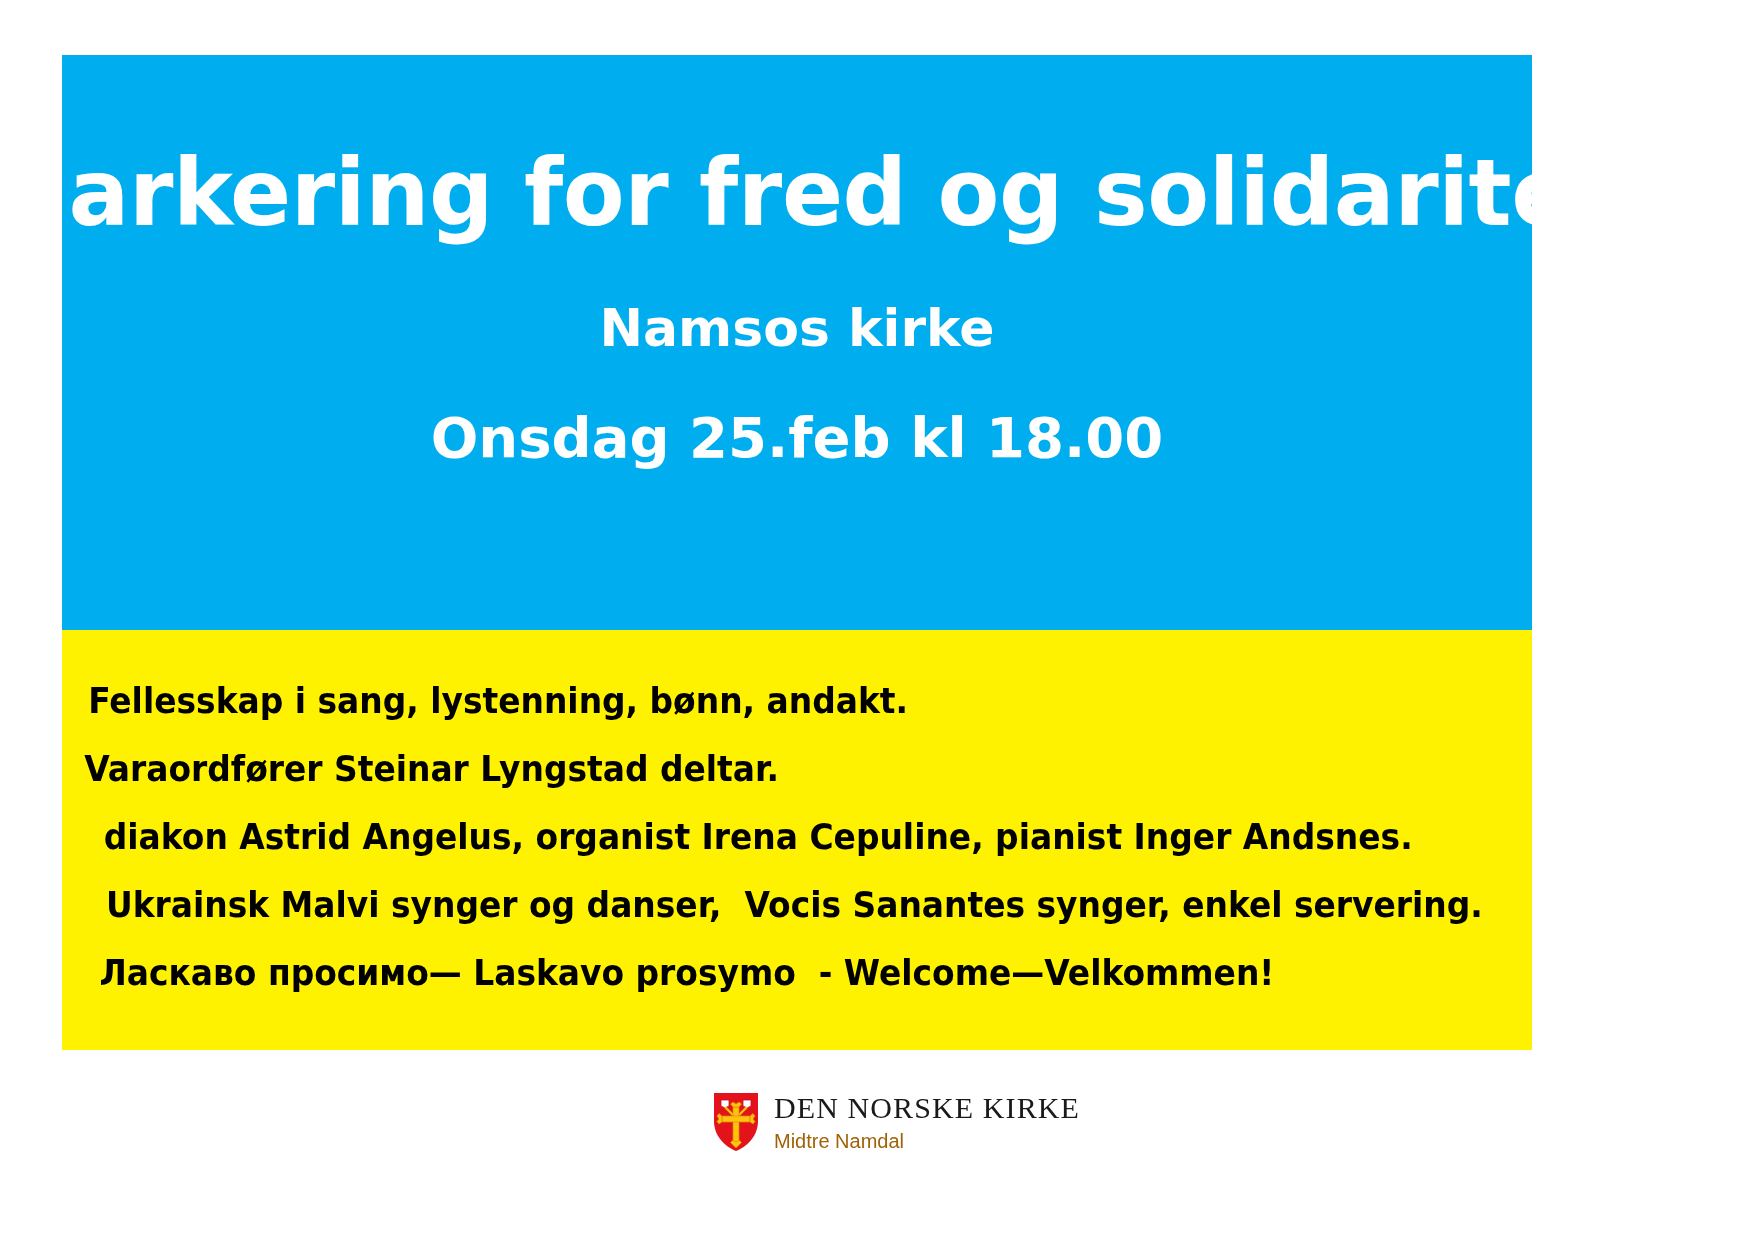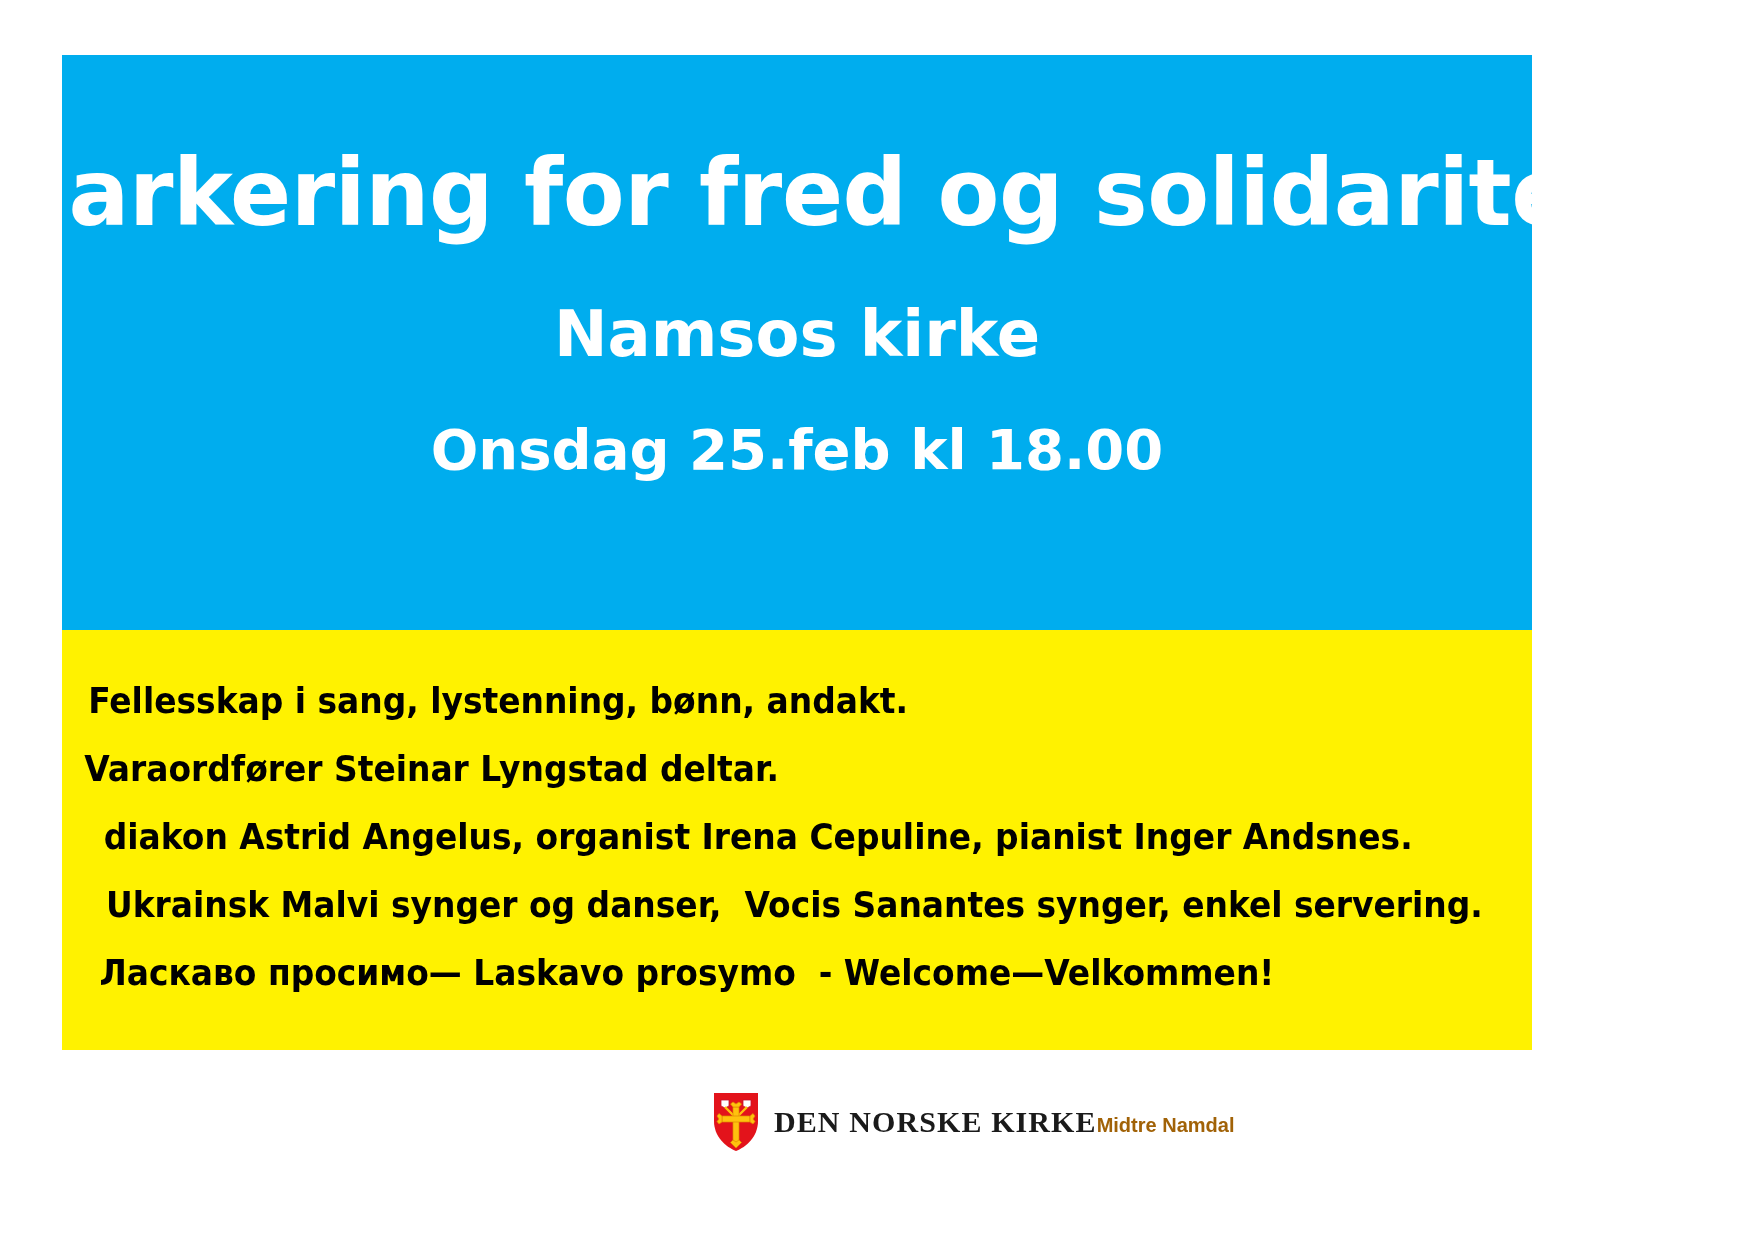--- a/index.html
+++ b/index.html
@@ -47,21 +47,21 @@
     margin-top: 92px;
     white-space: nowrap;
     transform: scaleX(0.97);
   }
   .subtitle {
     margin: 0;
     padding: 0;
     color: #ffffff;
     font-family: "DejaVu Sans", sans-serif;
     font-weight: bold;
-    font-size: 64px;
+    font-size: 52px;
     line-height: 1;
     margin-top: 62px;
     white-space: nowrap;
   }
   .datetime {
     margin: 0;
     padding: 0;
     color: #ffffff;
     font-family: "DejaVu Sans", sans-serif;
     font-weight: bold;
@@ -117,24 +117,23 @@
   }
   .shield-wrap {
     width: 48px;
     height: 62px;
     flex: 0 0 auto;
     margin-right: 14px;
     display: block;
   }
   .logo-text {
     display: flex;
-    flex-direction: row;
+    flex-direction: column;
     justify-content: center;
     line-height: 1;
-    font-weight: bold;
   }
   .logo-main {
     font-family: "Liberation Serif", serif;
     font-size: 30px;
     letter-spacing: 1.1px;
     color: #1a1a1a;
     white-space: nowrap;
   }
   .logo-sub {
     font-family: "Liberation Sans", sans-serif;

